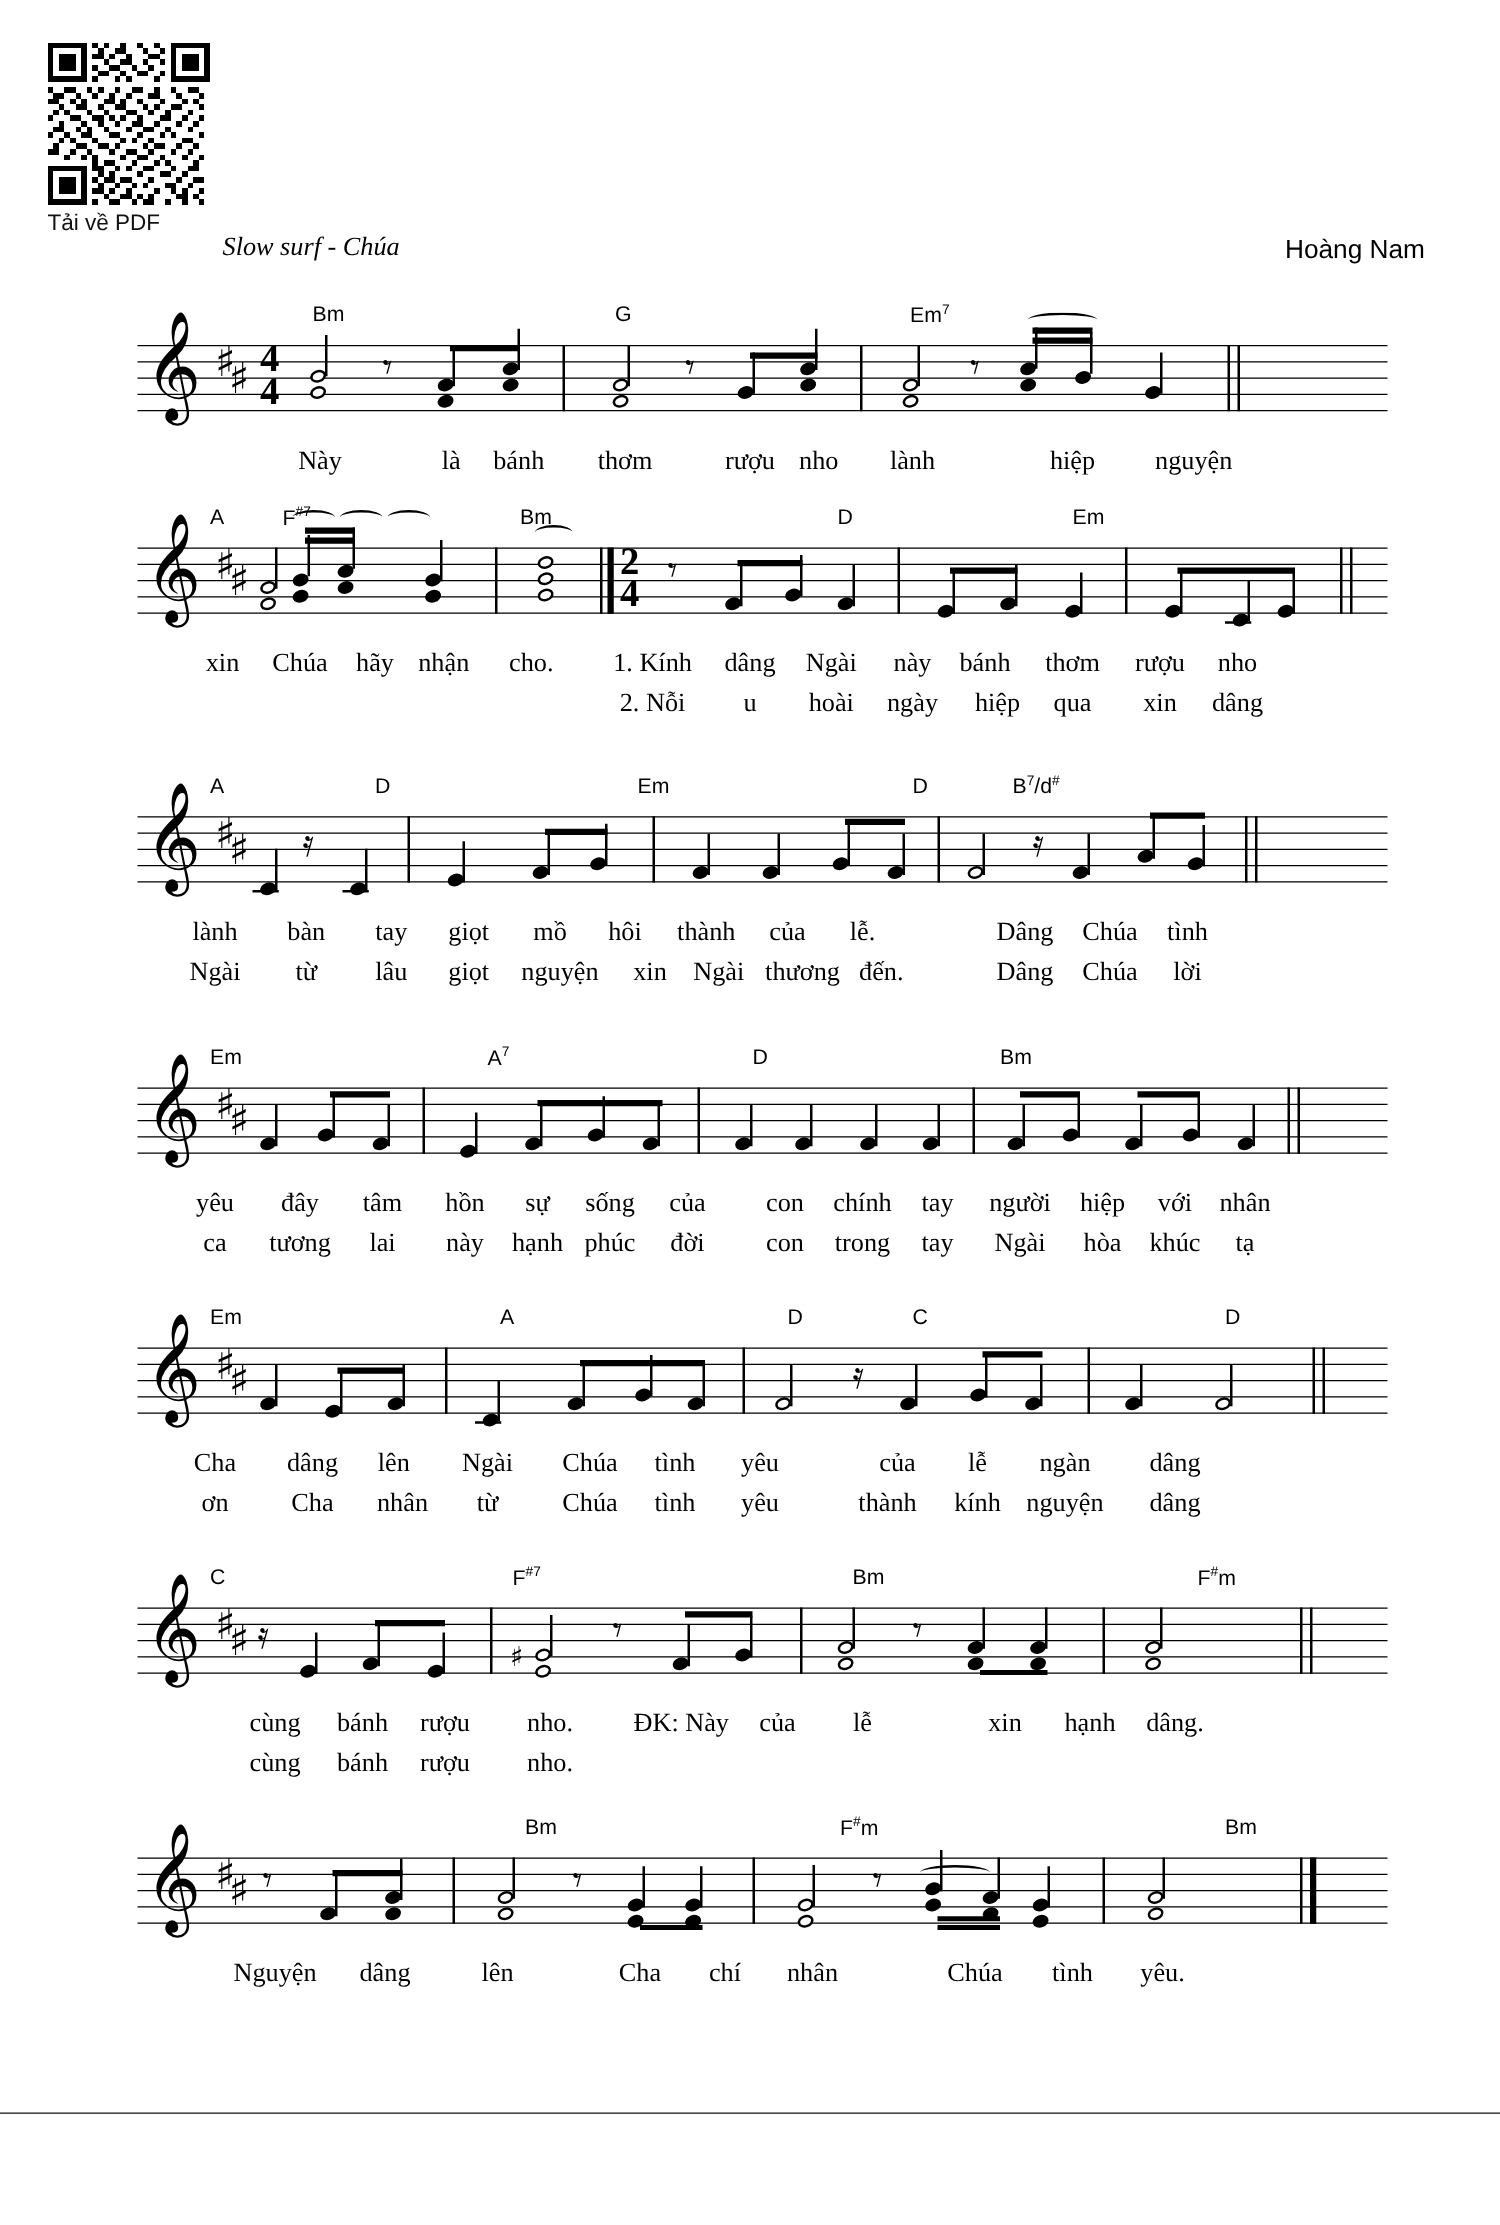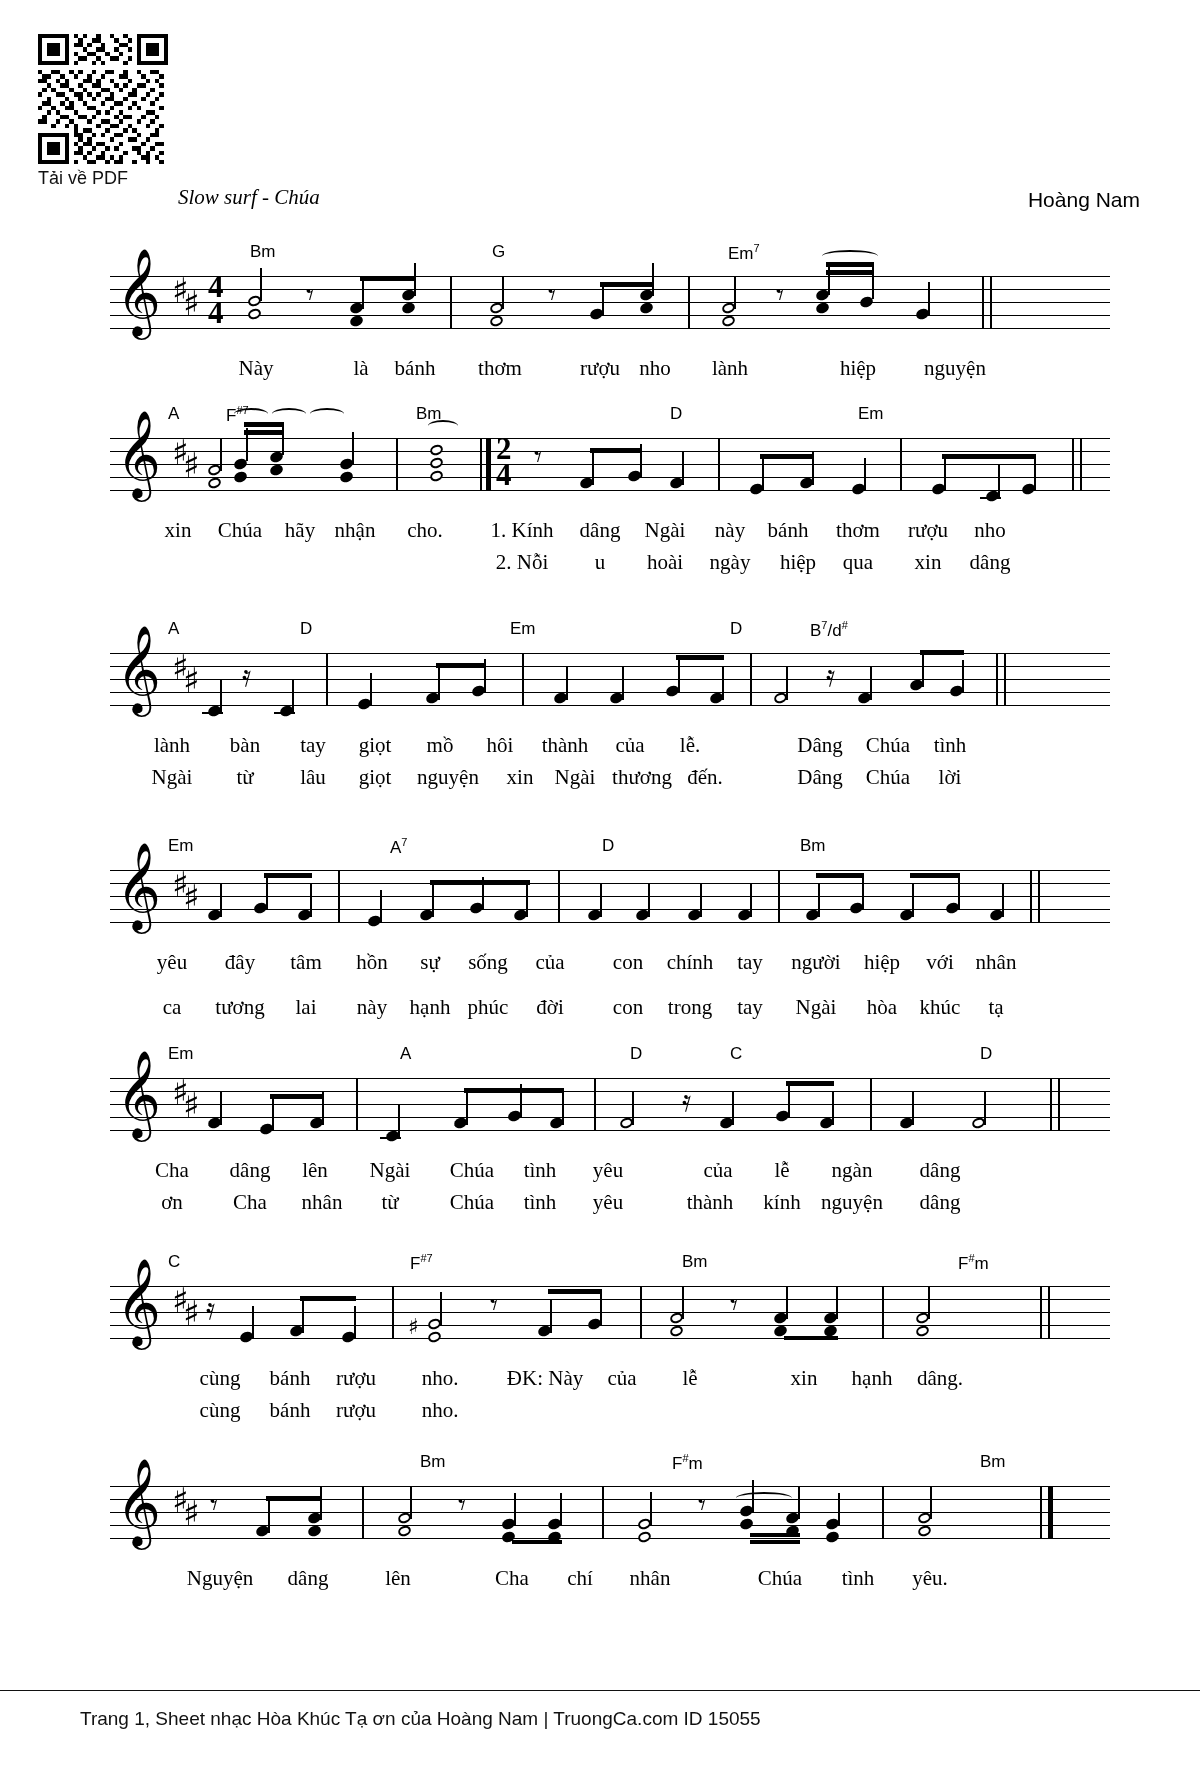--- a/index.html
+++ b/index.html
@@ -794,21 +794,21 @@
       <div class="lyr" style="left:378px;">sống</div>
       <div class="lyr" style="left:440px;">của</div>
       <div class="lyr" style="left:518px;">con</div>
       <div class="lyr" style="left:580px;">chính</div>
       <div class="lyr" style="left:640px;">tay</div>
       <div class="lyr" style="left:706px;">người</div>
       <div class="lyr" style="left:772px;">hiệp</div>
       <div class="lyr" style="left:830px;">với</div>
       <div class="lyr" style="left:886px;">nhân</div>
     </div>
-    <div class="lyrics" style="top:133px;text-decoration:underline;">
+    <div class="lyrics" style="top:120px;text-decoration:underline;">
       <div class="lyr" style="left:62px;">ca</div>
       <div class="lyr" style="left:130px;">tương</div>
       <div class="lyr" style="left:196px;">lai</div>
       <div class="lyr" style="left:262px;">này</div>
       <div class="lyr" style="left:320px;">hạnh</div>
       <div class="lyr" style="left:378px;">phúc</div>
       <div class="lyr" style="left:440px;">đời</div>
       <div class="lyr" style="left:518px;">con</div>
       <div class="lyr" style="left:580px;">trong</div>
       <div class="lyr" style="left:640px;">tay</div>
@@ -1061,14 +1061,13 @@
       <div class="lyr" style="left:402px;">Cha</div>
       <div class="lyr" style="left:470px;">chí</div>
       <div class="lyr" style="left:540px;">nhân</div>
       <div class="lyr" style="left:670px;">Chúa</div>
       <div class="lyr" style="left:748px;">tình</div>
       <div class="lyr" style="left:820px;">yêu.</div>
     </div>
   </div>
 
   <div class="footer-rule"></div>
-  <div class="footer">Trang 1, Sheet nhạc Hòa Khúc Tạ ơn của Hoàng Nam  | TruongCa.com ID 15055</div>
 </div>
 
 </body></html>

